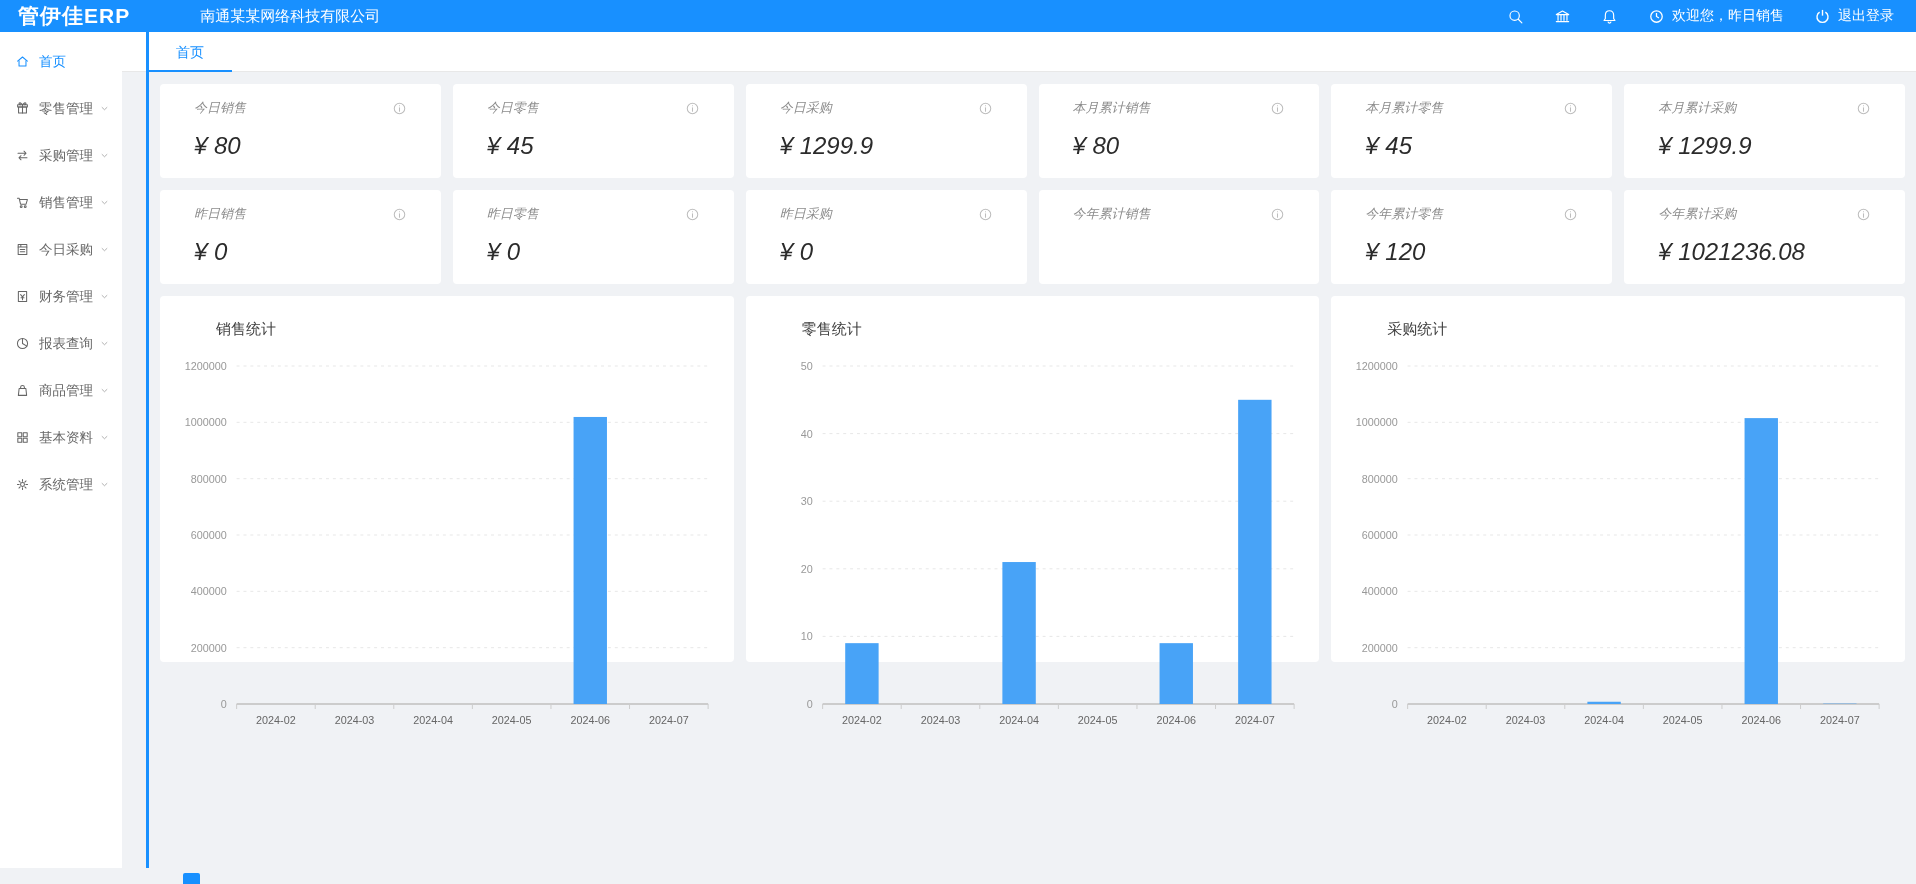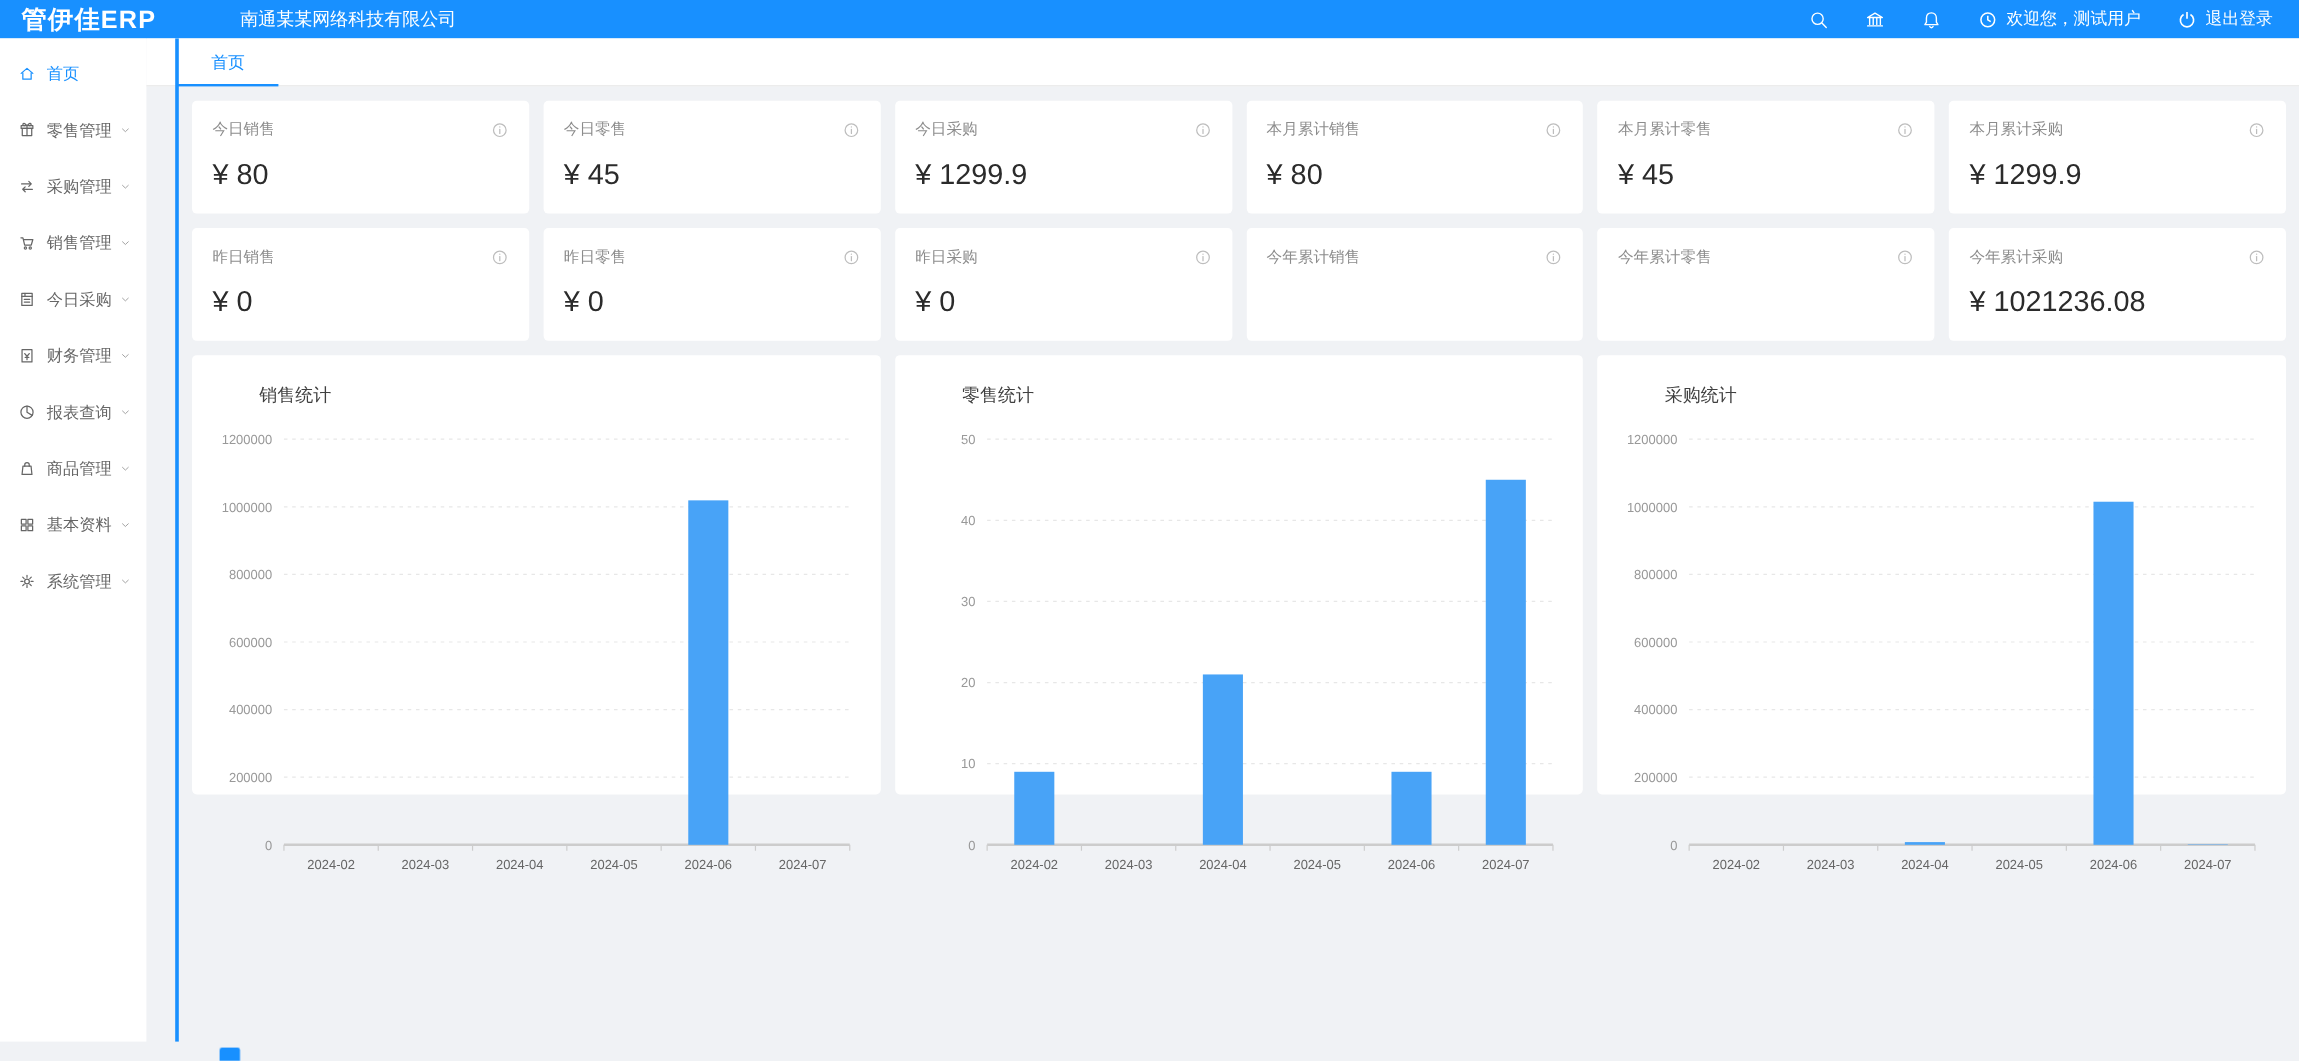--- a/index.html
+++ b/index.html
@@ -20,21 +20,21 @@
   .side-icon svg{width:100%;height:100%;}
   .side-chevron{margin-left:auto;width:11px;height:11px;color:#999;display:inline-flex;}
   .side-chevron svg{width:100%;height:100%;}
   .content-col{flex:1;position:relative;}
   .accent-line{position:absolute;left:24px;top:0;bottom:0;width:3px;background:#1890ff;z-index:5;}
   .tabbar{height:40px;background:#fff;border-bottom:1px solid #e8e8e8;display:flex;padding-left:26px;box-sizing:border-box;}
   .tab{height:40px;line-height:40px;padding:0 28px;color:#1890ff;font-size:14px;
        border-bottom:2px solid #1890ff;box-sizing:border-box;cursor:pointer;}
   .content{padding:12px 11px 0 38px;}
   .stat-grid{display:grid;grid-template-columns:repeat(6,1fr);gap:12px;}
-  .stat-card{background:#fff;height:94px;border-radius:4px;padding:15px 17px;box-sizing:border-box;}
+  .stat-card{background:#fff;height:94px;border-radius:4px;padding:15px 34px;box-sizing:border-box;font-style:italic;}
   .stat-top{display:flex;align-items:center;justify-content:space-between;}
   .stat-label{font-size:13px;color:#8c8c8c;}
   .info-icon{width:15px;height:15px;color:#bdbdbd;display:inline-flex;cursor:pointer;}
   .info-icon svg{width:100%;height:100%;}
   .stat-value{margin-top:15px;font-size:24px;color:#2b2b2b;}
   .charts{display:flex;gap:12px;margin-top:12px;}
   .chart-card{flex:1;background:#fff;border-radius:4px;height:366px;padding-top:24px;box-sizing:border-box;}
   .chart-title{margin-left:56px;font-size:15px;color:#404040;height:22px;}
   svg.chart{display:block;width:100%;height:398px;margin-top:8px;}
   .footerbar{display:flex;align-items:center;margin-top:11px;border-top:1px solid #e4e4e4;
@@ -73,21 +73,21 @@
           </svg>
         </span>
       </span>
     <span class="huser">
       <span class="hicon">
           <svg viewBox="0 0 16 16" fill="none" stroke="currentColor" stroke-width="1.2">
             <circle cx="8" cy="8" r="5.4"></circle>
             <path d="M8 4.8V8l2.3 1.4"></path>
           </svg>
         </span>
-      <span>欢迎您，测试用户</span>
+      <span>欢迎您，昨日销售</span>
     </span>
     <span class="hlogout">
       <span class="hicon">
           <svg viewBox="0 0 16 16" fill="none" stroke="currentColor" stroke-width="1.3">
             <path d="M5.3 3.9a5.2 5.2 0 1 0 5.4 0"></path>
             <path d="M8 1.8v5.4"></path>
           </svg>
         </span>
       <span>退出登录</span>
     </span>
@@ -376,20 +376,21 @@
             <div class="stat-top">
               <span class="stat-label">今年累计零售</span>
               <span class="info-icon">
                 <svg viewBox="0 0 16 16" fill="none" stroke="currentColor" stroke-width="1.1" stroke-linecap="round" stroke-linejoin="round">
                   <circle cx="8" cy="8" r="5.6"></circle>
                   <path d="M8 7.3v3.6"></path>
                   <circle cx="8" cy="5.1" r="0.6" fill="currentColor" stroke="none"></circle>
                 </svg>
               </span>
             </div>
+            <div class="stat-value">¥ 120</div>
           </div>
           <div class="stat-card">
             <div class="stat-top">
               <span class="stat-label">今年累计采购</span>
               <span class="info-icon">
                 <svg viewBox="0 0 16 16" fill="none" stroke="currentColor" stroke-width="1.1" stroke-linecap="round" stroke-linejoin="round">
                   <circle cx="8" cy="8" r="5.6"></circle>
                   <path d="M8 7.3v3.6"></path>
                   <circle cx="8" cy="5.1" r="0.6" fill="currentColor" stroke="none"></circle>
                 </svg>

